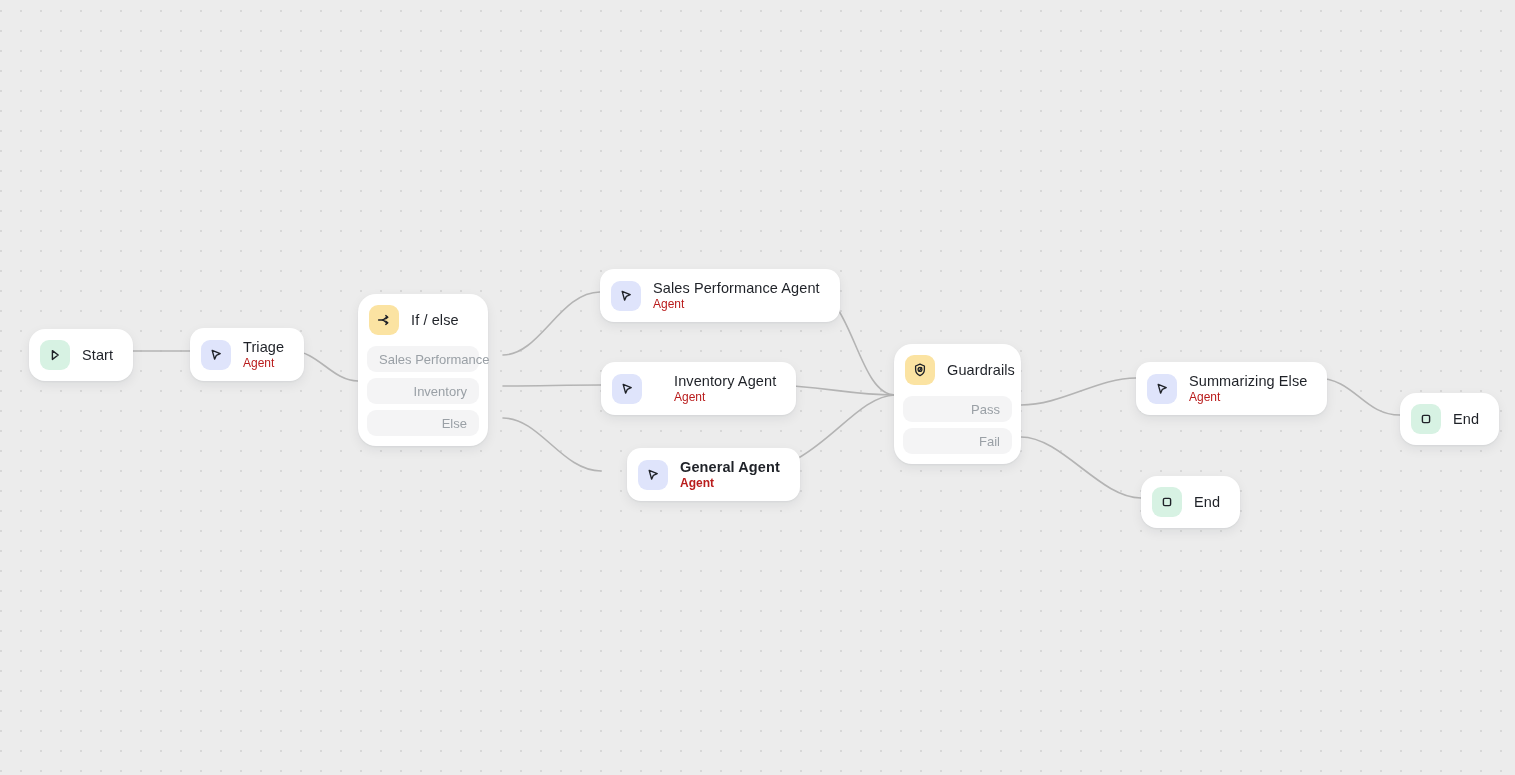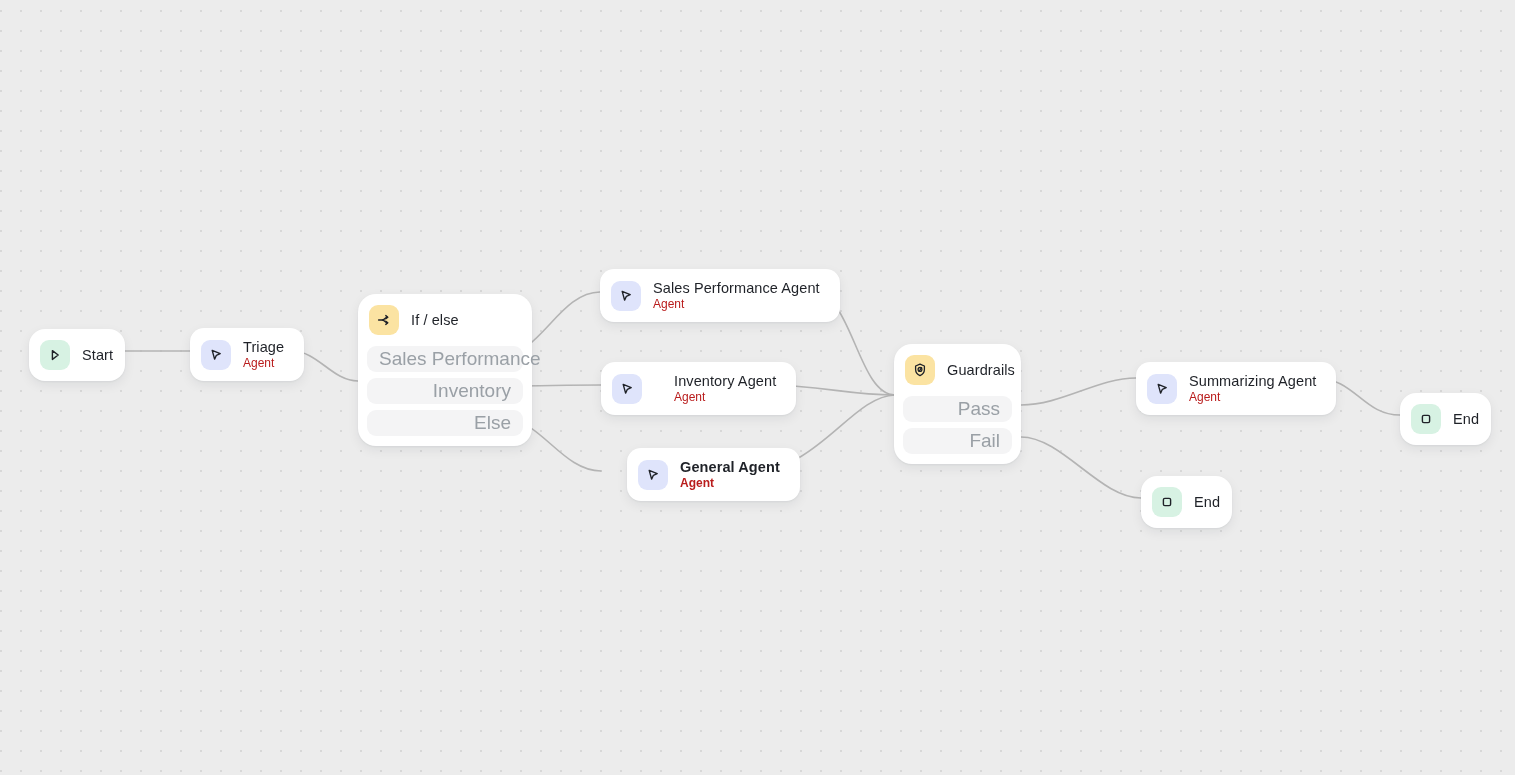--- a/index.html
+++ b/index.html
@@ -41,21 +41,21 @@
     border-radius: 16px;
     box-shadow: 0 1px 2px rgba(16,24,40,0.05),
                 0 4px 12px rgba(16,24,40,0.07);
   }
 
   
   .node-simple {
     display: flex;
     align-items: center;
     gap: 12px;
-    padding: 11px 12px 11px 11px;
+    padding: 11px 20px 11px 11px;
     border-radius: 16px;
   }
   .node-simple .label {
     font-size: 14.5px;
     color: #1f2228;
     letter-spacing: 0.1px;
     white-space: nowrap;
   }
 
   
@@ -108,21 +108,21 @@
     gap: 6px;
   }
   .branch-row {
     height: 26px;
     border-radius: 9px;
     background: #f4f4f5;
     display: flex;
     align-items: center;
     justify-content: flex-end;
     padding: 0 12px;
-    font-size: 19px;
+    font-size: 13px;
     color: #9aa0a6;
     white-space: nowrap;
   }
   .branch-row.left {
     justify-content: flex-start;
   }
 
   
   .icon-tile {
     width: 30px;
@@ -185,21 +185,21 @@
       <svg width="16" height="16" viewBox="0 0 16 16" fill="none" stroke="#1f2228" stroke-width="1.4" stroke-linejoin="round">
         <path d="M4.2 3.4 L12.2 6.6 L8.4 8.3 L6.6 12.1 Z"></path>
       </svg>
     </span>
     <span class="text">
       <span class="title">Triage</span>
       <span class="subtitle">Agent</span>
     </span>
   </div>
 
-  <div class="node node-branch" style="left:358px; top:294px; width:174px;">
+  <div class="node node-branch" style="left:358px; top:294px; width:130px;">
     <div class="branch-head">
       <span class="icon-tile icon-amber">
         <svg width="16" height="16" viewBox="0 0 16 16" fill="none" stroke="#1f2228" stroke-width="1.4" stroke-linecap="round" stroke-linejoin="round">
           <path d="M2.6 8 L6.4 8 C8.4 8 9 5.2 11.4 5.2"></path>
           <path d="M6.4 8 C8.4 8 9 10.8 11.4 10.8"></path>
           <path d="M9.8 3.6 L11.8 5.2 L9.8 6.8"></path>
           <path d="M9.8 9.2 L11.8 10.8 L9.8 12.4"></path>
         </svg>
       </span>
       <span class="title">If / else</span>
@@ -274,21 +274,21 @@
     </div>
   </div>
 
   <div class="node node-agent" style="left:1136px; top:362px;">
     <span class="icon-tile icon-blue">
       <svg width="16" height="16" viewBox="0 0 16 16" fill="none" stroke="#1f2228" stroke-width="1.4" stroke-linejoin="round">
         <path d="M4.2 3.4 L12.2 6.6 L8.4 8.3 L6.6 12.1 Z"></path>
       </svg>
     </span>
     <span class="text">
-      <span class="title">Summarizing Agent</span>
+      <span class="title">Summarizing Else</span>
       <span class="subtitle">Agent</span>
     </span>
   </div>
 
   <div class="node node-simple" style="left:1141px; top:476px;">
     <span class="icon-tile icon-green">
       <svg width="16" height="16" viewBox="0 0 16 16" fill="none" stroke="#1f2228" stroke-width="1.4" stroke-linejoin="round">
         <rect x="4.4" y="4.4" width="7.2" height="7.2" rx="1.4"></rect>
       </svg>
     </span>

